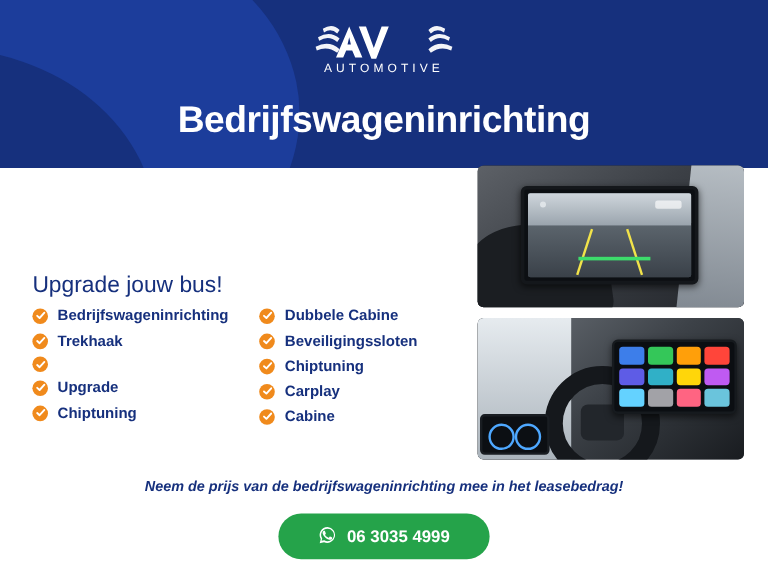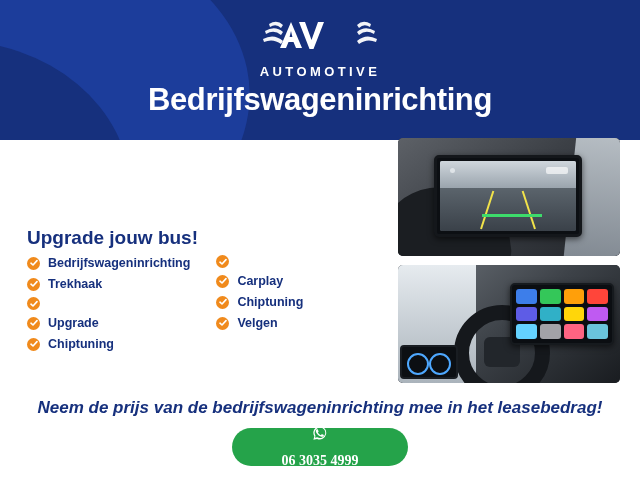--- a/index.html
+++ b/index.html
@@ -45,42 +45,42 @@
     display: flex; flex-direction: column; align-items: center;
     z-index: 3;
   }
   .logo-mark {
     position: relative;
     width: 120px; height: 34px;
     display: flex; align-items: center; justify-content: center;
   }
   .logo-text {
     color: #ffffff;
-    font-size: 13px;
+    font-size: 10px;
     letter-spacing: 3.4px;
-    font-weight: bold;
-    margin-top: 12px;
+    font-weight: normal;
+    margin-top: 0;
   }
   .title {
     position: absolute;
     left: 0; right: 0; top: 82px;
     text-align: center;
     color: #ffffff;
     font-size: 31px;
     font-weight: bold;
     letter-spacing: -0.4px;
     z-index: 3;
   }
 
   
   .subhead {
     position: absolute;
     left: 27px; top: 227px;
     font-size: 19px;
-    font-weight: bold;
+    font-weight: normal;
     color: #16307d;
   }
   .lists {
     position: absolute;
     left: 27px; top: 255px;
     display: flex;
     gap: 26px;
   }
   .list { display: flex; flex-direction: column; gap: 5px; }
   .list-item {
@@ -226,43 +226,42 @@
     content: ""; position: absolute; right: 5px; top: 6px;
     width: 18px; height: 18px; border-radius: 50%;
     border: 2px solid #4ea8ff;
   }
 
   
   .tagline {
     position: absolute;
     left: 0; right: 0; top: 398px;
     text-align: center;
-    font-size: 17px;
+    font-size: 12px;
     font-weight: bold;
     font-style: italic;
     color: #16307d;
   }
   .cta {
     position: absolute;
     left: 50%; top: 428px;
     transform: translateX(-50%);
     height: 38px;
     min-width: 176px;
     padding: 0 22px;
     background: #25a34a;
     border: none;
     border-radius: 19px;
     color: #ffffff;
     font-size: 14px;
     font-weight: bold;
-    font-family: Liberation Serif, serif;
+    font-family: Liberation Sans, sans-serif;
     display: flex; align-items: center; justify-content: center;
     gap: 8px;
     cursor: pointer;
-    flex-direction: column;
   }
   .wa-icon { display: block; }
 </style>
 </head>
 <body>
 
 <div class="canvas">
 
   <div class="header">
     <div class="header-swoop"></div>
@@ -335,44 +334,53 @@
       </div>
     </div>
 
     <div class="list">
       <div class="list-item">
         <span class="check">
           <svg width="8" height="8" viewBox="0 0 8 8">
               <path d="M1 4.2 L3 6 L7 1.6" stroke="#ffffff" stroke-width="1.6" fill="none" stroke-linecap="round" stroke-linejoin="round"></path>
             </svg>
         </span>
+        <span>Dubbele Cabine</span>
+      </div>
+      <div class="list-item">
+        <span class="check">
+          <svg width="8" height="8" viewBox="0 0 8 8">
+              <path d="M1 4.2 L3 6 L7 1.6" stroke="#ffffff" stroke-width="1.6" fill="none" stroke-linecap="round" stroke-linejoin="round"></path>
+            </svg>
+        </span>
+        <span>Beveiligingssloten</span>
+      </div>
+      <div class="list-item">
+        <span class="check">
+          <svg width="8" height="8" viewBox="0 0 8 8">
+              <path d="M1 4.2 L3 6 L7 1.6" stroke="#ffffff" stroke-width="1.6" fill="none" stroke-linecap="round" stroke-linejoin="round"></path>
+            </svg>
+        </span>
+        <span>Chiptuning</span>
       </div>
       <div class="list-item">
         <span class="check">
           <svg width="8" height="8" viewBox="0 0 8 8">
               <path d="M1 4.2 L3 6 L7 1.6" stroke="#ffffff" stroke-width="1.6" fill="none" stroke-linecap="round" stroke-linejoin="round"></path>
             </svg>
         </span>
         <span>Carplay</span>
       </div>
       <div class="list-item">
         <span class="check">
           <svg width="8" height="8" viewBox="0 0 8 8">
               <path d="M1 4.2 L3 6 L7 1.6" stroke="#ffffff" stroke-width="1.6" fill="none" stroke-linecap="round" stroke-linejoin="round"></path>
             </svg>
         </span>
-        <span>Chiptuning</span>
-      </div>
-      <div class="list-item">
-        <span class="check">
-          <svg width="8" height="8" viewBox="0 0 8 8">
-              <path d="M1 4.2 L3 6 L7 1.6" stroke="#ffffff" stroke-width="1.6" fill="none" stroke-linecap="round" stroke-linejoin="round"></path>
-            </svg>
-        </span>
-        <span>Velgen</span>
+        <span>Cabine</span>
       </div>
     </div>
 
   </div>
 
   <div class="photo photo-top">
     <div class="cam-bg"></div>
     <div class="cam-dashshape"></div>
     <div class="cam-right-pillar"></div>
     <div class="cam-screen">

